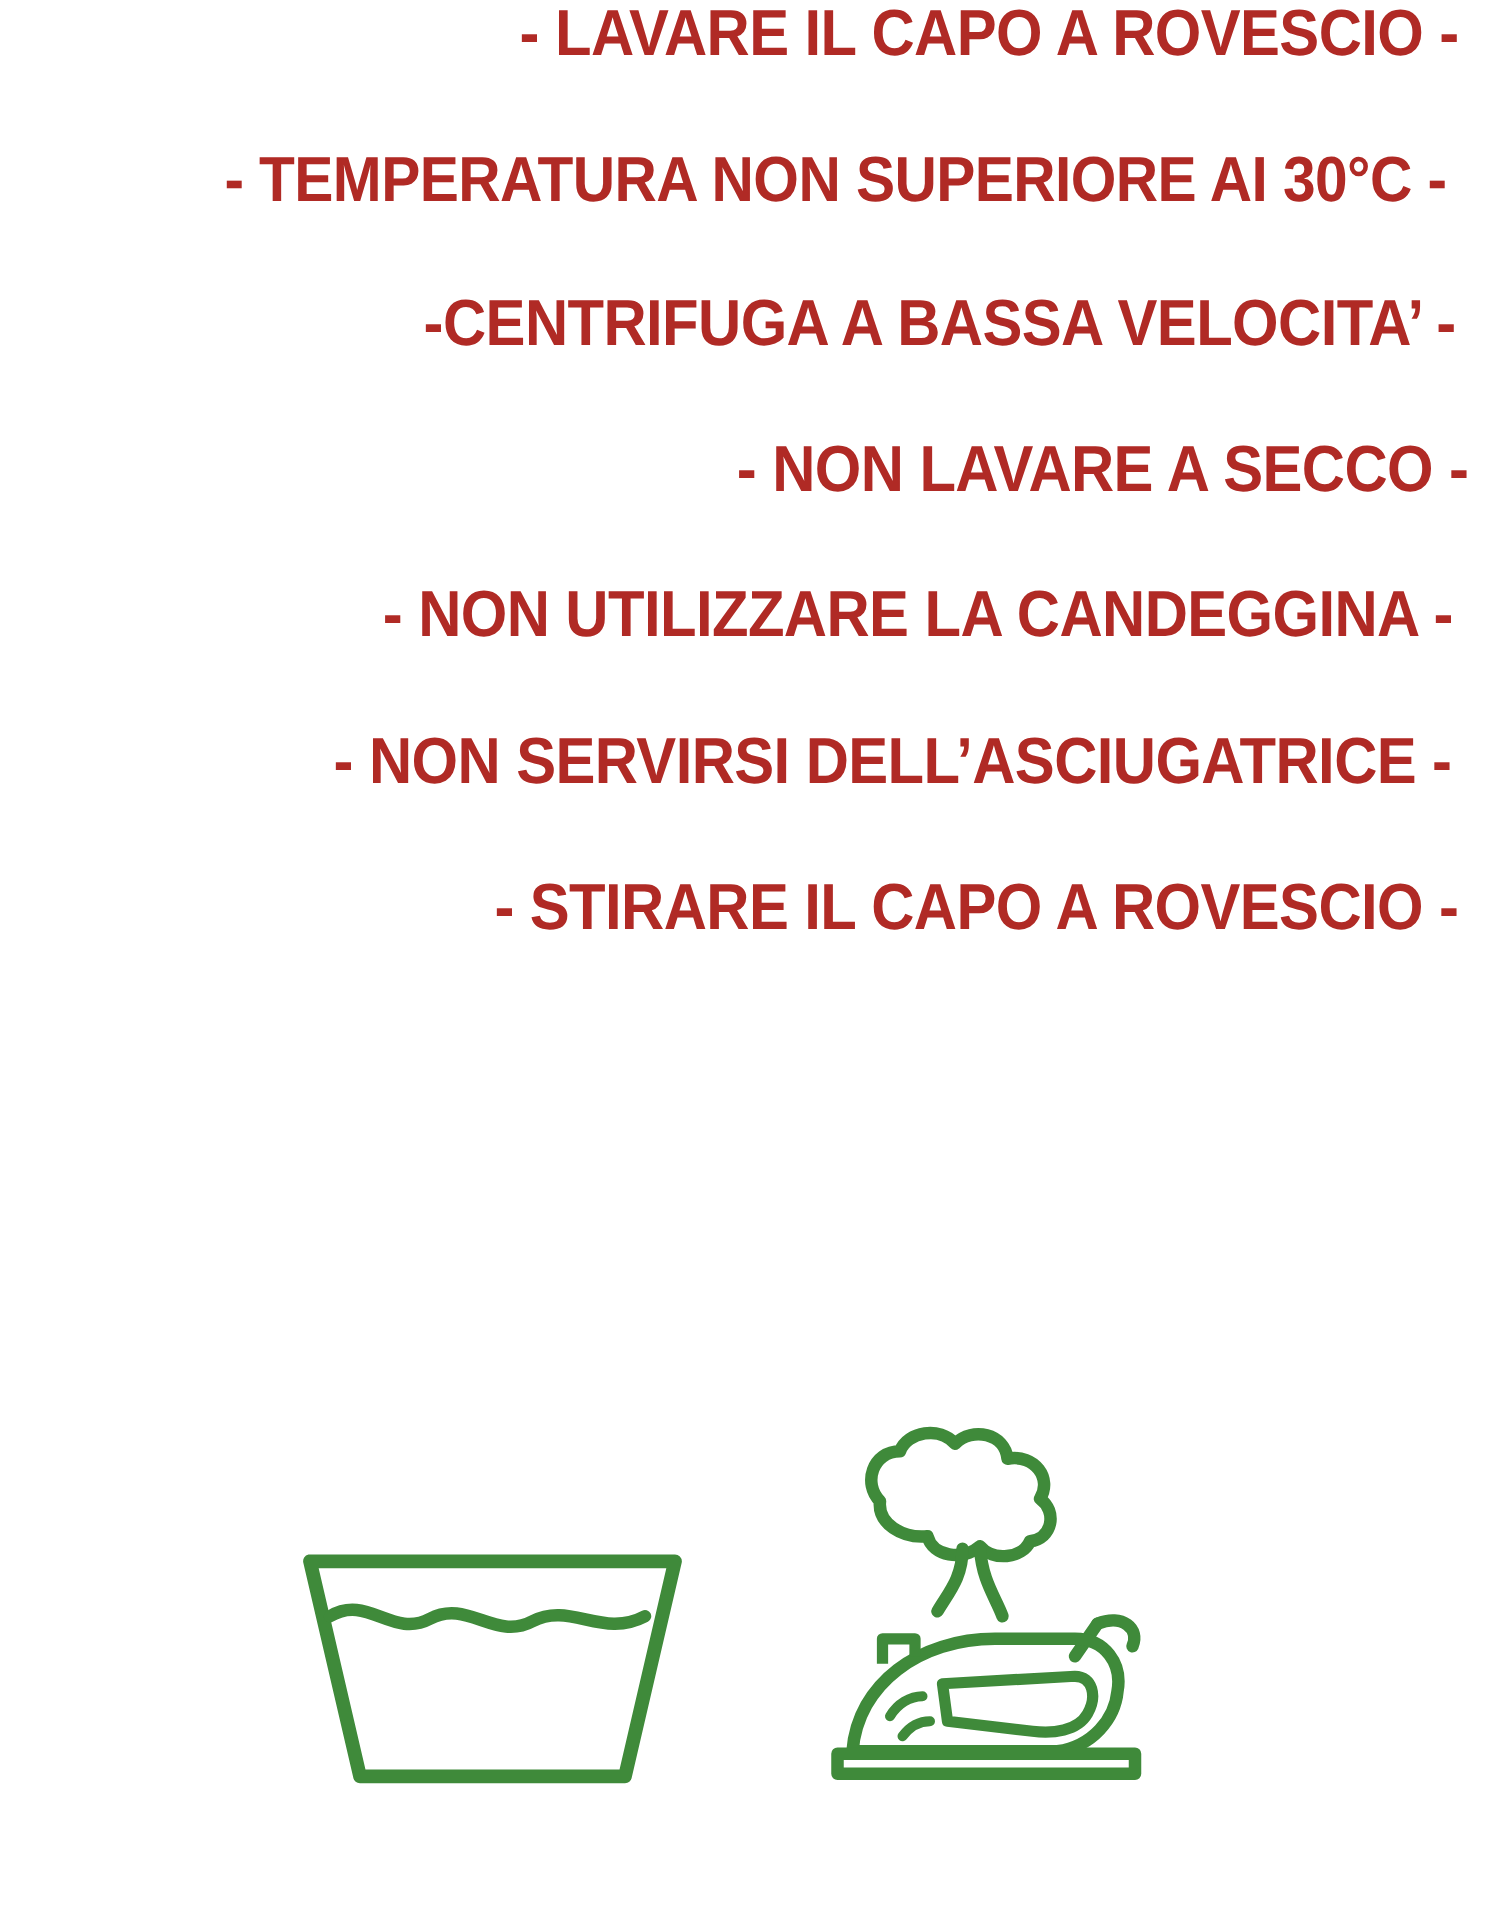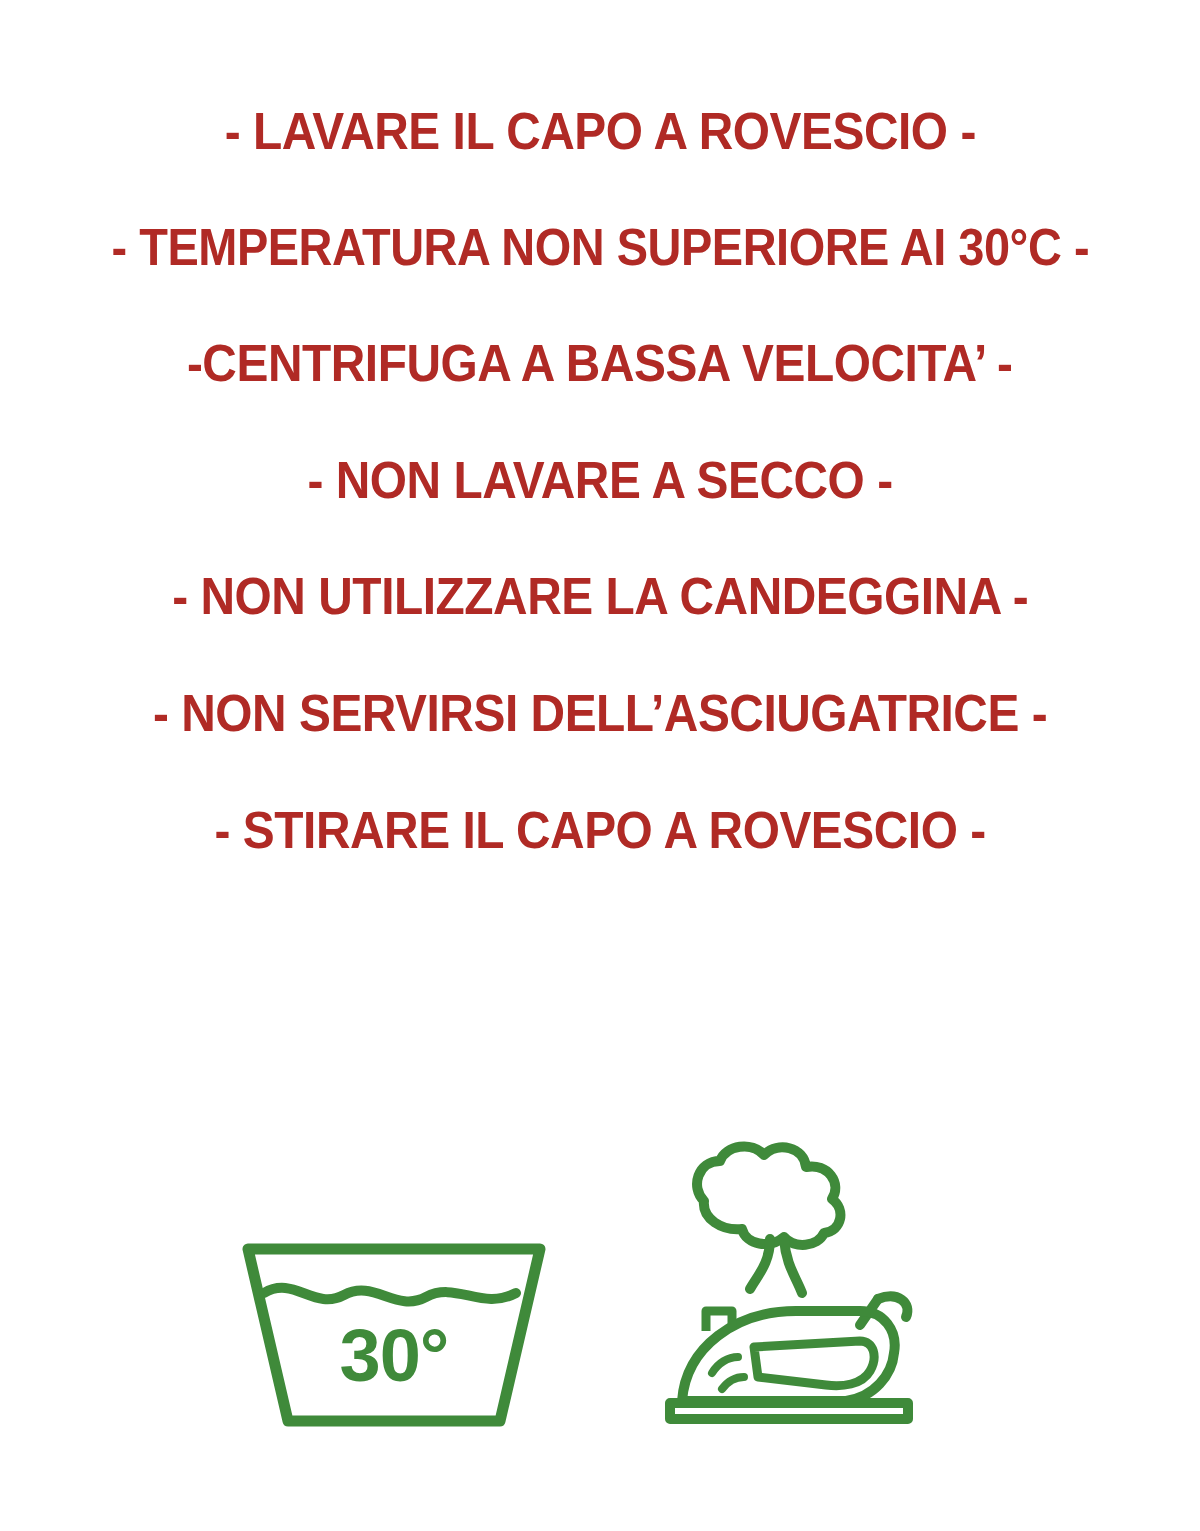--- a/index.html
+++ b/index.html
@@ -20,24 +20,23 @@
     height: 1531px;
     background: #ffffff;
     box-sizing: border-box;
     display: flex;
     flex-direction: column;
     align-items: center;
   }
 
   .care-instructions {
     width: 100%;
-    padding-top: 104px;
     display: flex;
     flex-direction: column;
-    align-items: center;
+    align-items: flex-end;
   }
 
   .care-line {
     color: #b02a25;
     font-family: "Liberation Sans", sans-serif;
     font-weight: bold;
     font-size: 52px;
     line-height: 1.05;
     letter-spacing: -0.5px;
     text-align: center;
@@ -100,21 +99,20 @@
     <div class="care-line">- STIRARE IL CAPO A ROVESCIO -</div>
   </div>
 
   <div class="symbols">
 
     <div class="symbol">
       <svg width="320" height="200" viewBox="0 0 320 200" aria-hidden="true">
         <path d="M14 14 L306 14 L266 186 L54 186 Z" fill="none" stroke="#3f8a3a" stroke-width="11" stroke-linejoin="round" stroke-linecap="round"></path>
         <path d="M30 58 C60 40, 80 76, 110 60 C140 44, 162 78, 192 62 C222 46, 248 76, 282 58" fill="none" stroke="#3f8a3a" stroke-width="10" stroke-linecap="round" stroke-linejoin="round"></path>
       </svg>
-      <div class="wash-temp-label">30°</div>
     </div>
 
     <div class="symbol">
       <svg width="320" height="300" viewBox="0 0 320 300" aria-hidden="true">
 
         <path d="M58 66 C44 52, 52 26, 74 26 C80 10, 106 6, 118 20 C132 6, 158 12, 160 32
                  C182 28, 196 48, 186 64 C200 74, 196 96, 178 98 C172 112, 148 114, 138 102
                  C124 114, 100 110, 96 94 C76 96, 56 84, 58 66 Z" fill="none" stroke="#3f8a3a" stroke-width="10" stroke-linejoin="round"></path>
         <path d="M124 104 C124 128, 112 140, 104 154" fill="none" stroke="#3f8a3a" stroke-width="10" stroke-linecap="round"></path>
         <path d="M138 104 C140 130, 150 142, 156 158" fill="none" stroke="#3f8a3a" stroke-width="10" stroke-linecap="round"></path>

